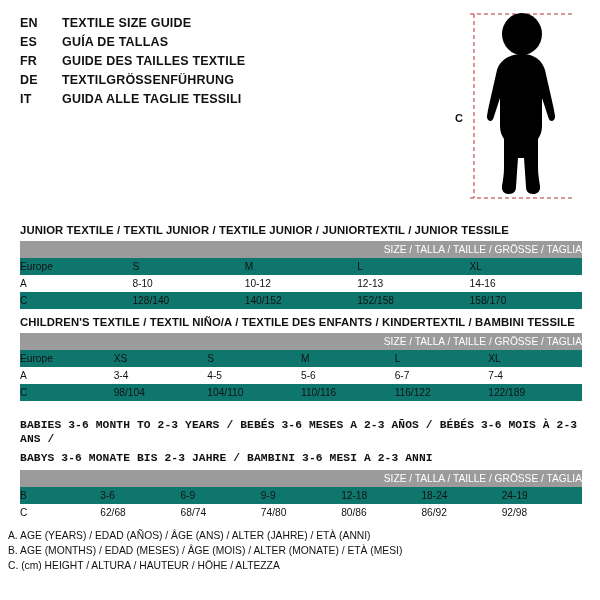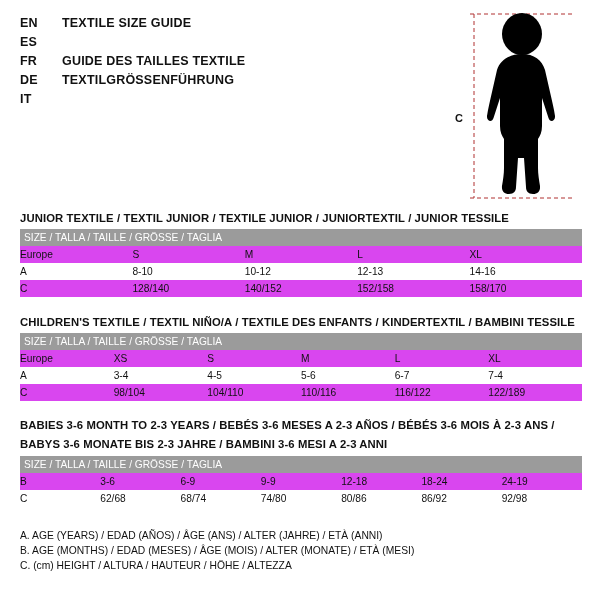--- a/index.html
+++ b/index.html
@@ -72,66 +72,68 @@
 
   
   .section-title {
     font-size: 11.3px;
     font-weight: bold;
     color: #111;
     letter-spacing: 0.1px;
   }
   .section-title.two-line {
     line-height: 14px;
+    font-family: Liberation Mono, monospace;
   }
 
   table.size-table {
     border-collapse: collapse;
     width: 562px;
     table-layout: fixed;
   }
   table.size-table td {
     font-size: 10.2px;
     color: #111;
     padding: 0;
     height: 17px;
     vertical-align: middle;
     white-space: nowrap;
   }
   tr.head-row td {
     background: #9b9b9b;
     color: #ffffff;
     font-size: 10.2px;
     height: 17px;
+    text-align: right;
   }
   tr.head-row td.headcell {
     padding-left: 4px;
   }
   tr.band td {
-    background: #d946ef;
+    background: #0f766e;
   }
   td.label-col {
     width: 88px;
     padding-left: 4px;
   }
   td.val {
     padding-left: 2px;
   }
 
   
-  .block-junior { position: absolute; left: 20px; top: 212px; }
+  .block-junior { position: absolute; left: 20px; top: 224px; }
   .block-children { position: absolute; left: 20px; top: 316px; }
   .block-babies { position: absolute; left: 20px; top: 418px; }
 
   .block-title { margin-bottom: 5px; }
 
   
   .legend {
     position: absolute;
-    left: 20px;
+    left: 8px;
     top: 528px;
     width: 562px;
   }
   .legend div {
     font-size: 10.3px;
     color: #111;
     line-height: 15px;
     white-space: nowrap;
   }
 </style>
@@ -140,31 +142,33 @@
 
 <div class="page">
 
   <div class="header">
     <div class="lang-row">
       <span class="lang-code">EN</span>
       <span class="lang-title">TEXTILE SIZE GUIDE</span>
     </div>
     <div class="lang-row">
       <span class="lang-code">ES</span>
+      <span class="lang-title">GUÍA DE TALLAS</span>
     </div>
     <div class="lang-row">
       <span class="lang-code">FR</span>
       <span class="lang-title">GUIDE DES TAILLES TEXTILE</span>
     </div>
     <div class="lang-row">
       <span class="lang-code">DE</span>
       <span class="lang-title">TEXTILGRÖSSENFÜHRUNG</span>
     </div>
     <div class="lang-row">
       <span class="lang-code">IT</span>
+      <span class="lang-title">GUIDA ALLE TAGLIE TESSILI</span>
     </div>
   </div>
 
   <div class="figure">
     <svg width="136" height="196" viewBox="0 0 136 196">
 
       <line x1="18" y1="6" x2="122" y2="6" stroke="#b03030" stroke-width="1" stroke-dasharray="4,3"></line>
       <line x1="18" y1="190" x2="122" y2="190" stroke="#b03030" stroke-width="1" stroke-dasharray="4,3"></line>
       <line x1="22" y1="6" x2="22" y2="190" stroke="#b03030" stroke-width="1" stroke-dasharray="4,3"></line>
 

